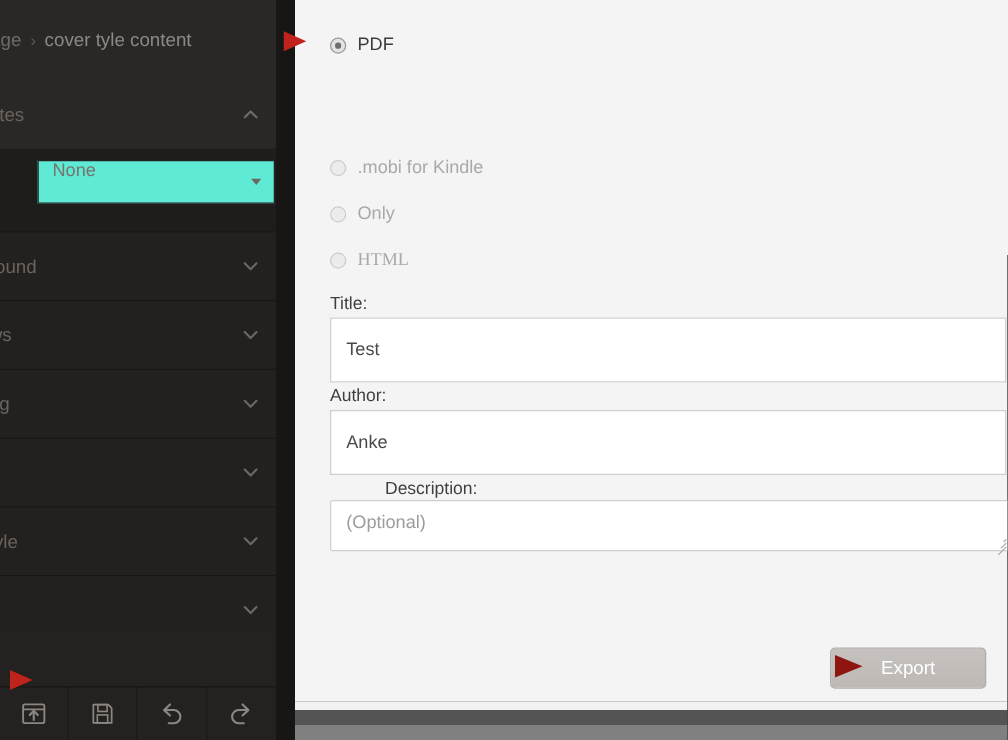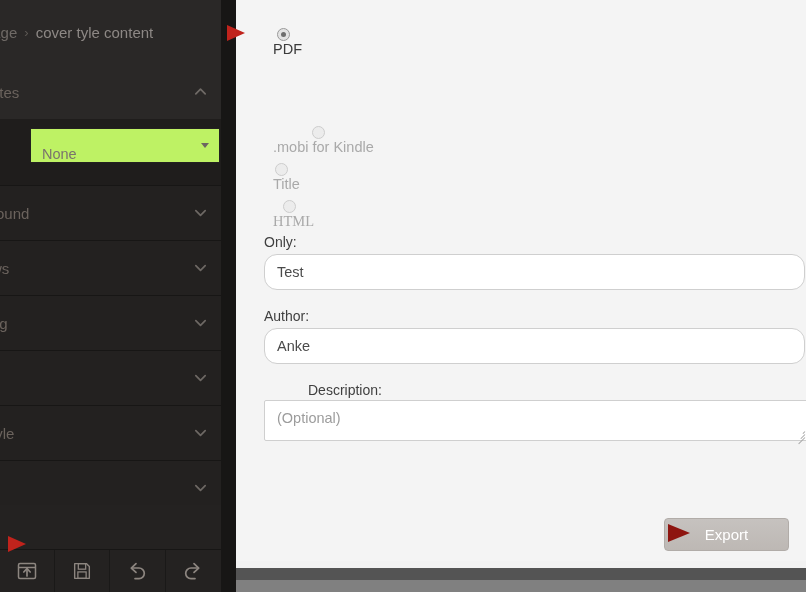--- a/index.html
+++ b/index.html
@@ -99,25 +99,25 @@
     background: #1f1d1c;
     height: 66px;
     position: relative;
   }
   .dropdown {
     position: absolute;
     left: 30px;
     top: 9px;
     width: 190px;
     height: 35px;
-    background: #bef264;
+    background: #5eead4;
     border: 1px solid #232120;
     box-sizing: border-box;
     display: flex;
-    align-items: flex-end;
+    align-items: flex-start;
   }
   .dropdown-value {
     color: #7a736d;
     font-size: 14.5px;
     margin-left: 11px;
   }
   .dropdown-caret {
     position: absolute;
     right: 10px;
     top: 14px;
@@ -177,21 +177,20 @@
     background: #f4f4f4;
     box-sizing: border-box;
     padding: 0;
     overflow: hidden;
   }
   .radio-row {
     position: absolute;
     display: flex;
     align-items: center;
     left: 28px;
-    flex-direction: column;
   }
   .radio {
     width: 13px;
     height: 13px;
     border-radius: 50%;
     box-sizing: border-box;
     background: #f0f0f0;
     border: 1px solid #b6b6b6;
     position: relative;
     flex: 0 0 auto;
@@ -230,25 +229,25 @@
   .field-label {
     position: absolute;
     left: 28px;
     font-size: 14px;
     color: #3f3f3f;
   }
   .text-input {
     position: absolute;
     left: 28px;
     width: 541px;
-    height: 36px;
+    height: 52px;
     box-sizing: border-box;
     background: #ffffff;
     border: 1px solid #cfcfcf;
-    border-radius: 13px;
+    border-radius: 0;
     font-family: "Liberation Sans", sans-serif;
     font-size: 14.5px;
     color: #4a4a4a;
     padding: 0 12px;
     outline: none;
   }
   .text-area {
     position: absolute;
     left: 28px;
     top: 400px;
@@ -487,29 +486,29 @@
     </div>
 
 
     <div class="radio-row" style="top:126px;">
       <span class="radio disabled"></span>
       <span class="radio-label disabled">.mobi for Kindle</span>
     </div>
 
     <div class="radio-row" style="top:163px;">
       <span class="radio disabled"></span>
-      <span class="radio-label disabled">Title</span>
+      <span class="radio-label disabled">Only</span>
     </div>
 
     <div class="radio-row" style="top:200px;font-family:Liberation Serif, serif;">
       <span class="radio disabled"></span>
       <span class="radio-label disabled">HTML</span>
     </div>
 
-    <div class="field-label" style="top:234px;">Only:</div>
+    <div class="field-label" style="top:234px;">Title:</div>
     <input class="text-input" style="top: 254px;" type="text" value="Test">
 
     <div class="field-label" style="top:308px;">Author:</div>
     <input class="text-input" style="top: 328px;" type="text" value="Anke">
 
     <div class="field-label" style="top:382px;margin-left:44px;">Description:</div>
     <textarea class="text-area" placeholder="(Optional)" style=""></textarea>
     <span class="ta-grip">
       <i style="top:9px; width:9px;"></i>
       <i style="top:6px; width:6px;"></i>

